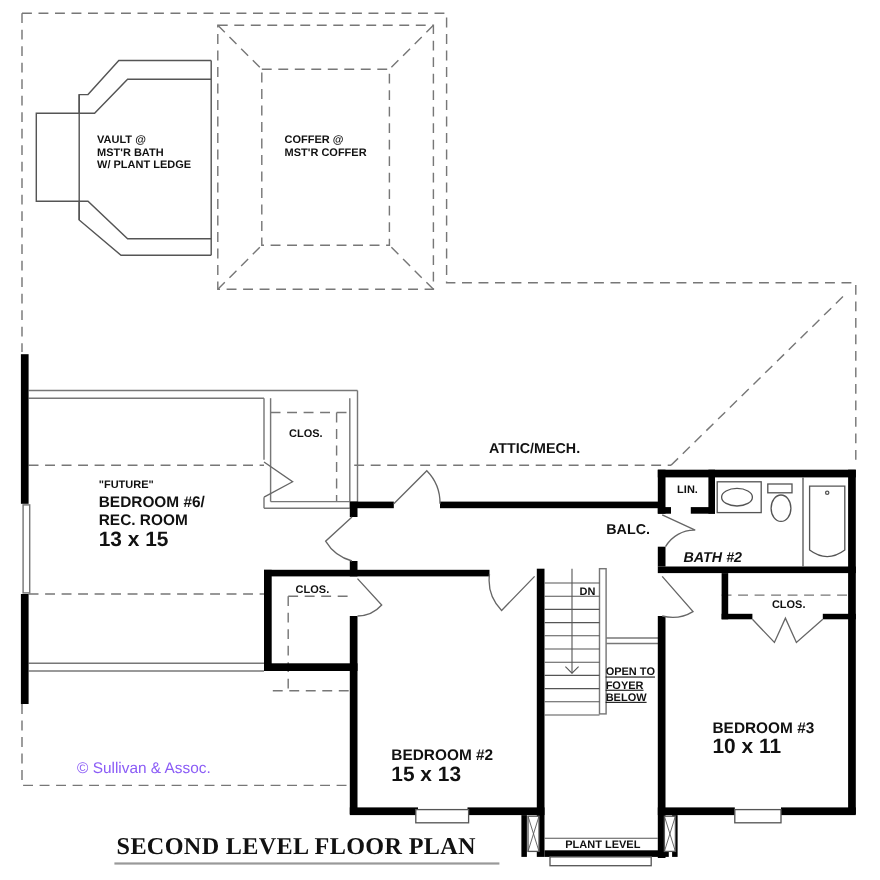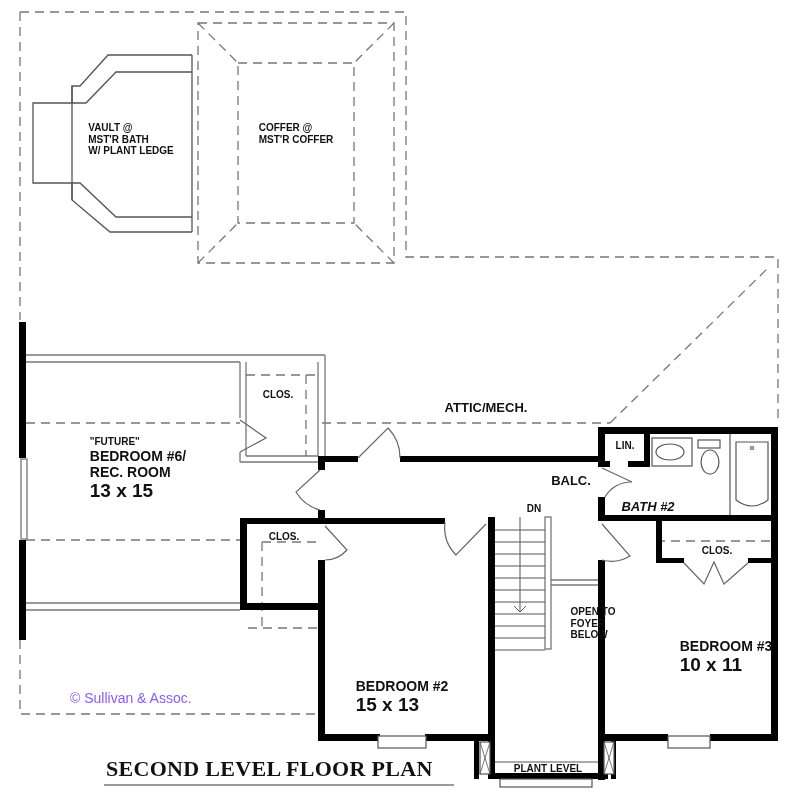--- a/index.html
+++ b/index.html
@@ -182,33 +182,33 @@
 </div>
 
 <div class="lbl sm" style="left:278px; top:389px;">CLOS.</div>
 <div class="lbl sm" style="left:284px; top:531px;">CLOS.</div>
 <div class="lbl sm" style="left:717px; top:545px;">CLOS.</div>
 <div class="lbl sm" style="left:625px; top:440px;">LIN.</div>
 
 <div class="lbl md" style="left:486px; top:401px;">ATTIC/MECH.</div>
 <div class="lbl md" style="left:571px; top:474px;">BALC.</div>
 <div class="lbl md" style="left:648px; top:500px;font-style:italic;">BATH #2</div>
-<div class="lbl sm" style="left:520px; top:503px;padding-left:28px;">DN</div>
-
-<div class="lbl sm" style="left:593px; top:606px;">
+<div class="lbl sm" style="left:520px; top:533px;padding-left:28px;">DN</div>
+
+<div class="lbl sm" style="left:573px; top:606px;text-decoration:underline;">
   <div>OPEN TO</div>
   <div>FOYER</div>
   <div>BELOW</div>
 </div>
 
 <div class="lbl" style="left:402px; top:678px;">
   <div class="room-name">BEDROOM #2</div>
   <div class="room-dim">15 x 13</div>
 </div>
-<div class="lbl" style="left:694px; top:638px;margin-left:32px;">
+<div class="lbl" style="left:694px; top:653px;">
   <div class="room-name">BEDROOM #3</div>
   <div class="room-dim">10 x 11</div>
 </div>
 
 <div class="lbl sm" style="left:548px; top:763px;">PLANT LEVEL</div>
 
 <div class="copyright" style="left:70px; top:690px;">© Sullivan &amp; Assoc.</div>
 
 <div class="title">SECOND LEVEL FLOOR PLAN</div>
 <div class="title-underline"></div>

